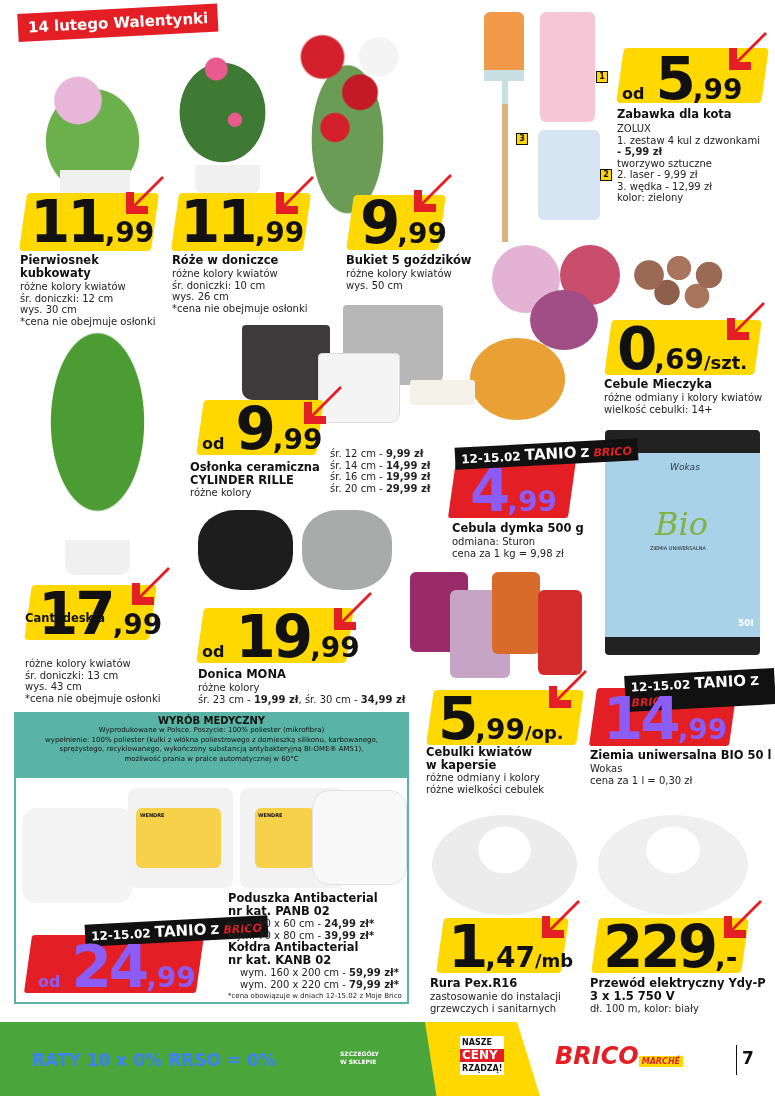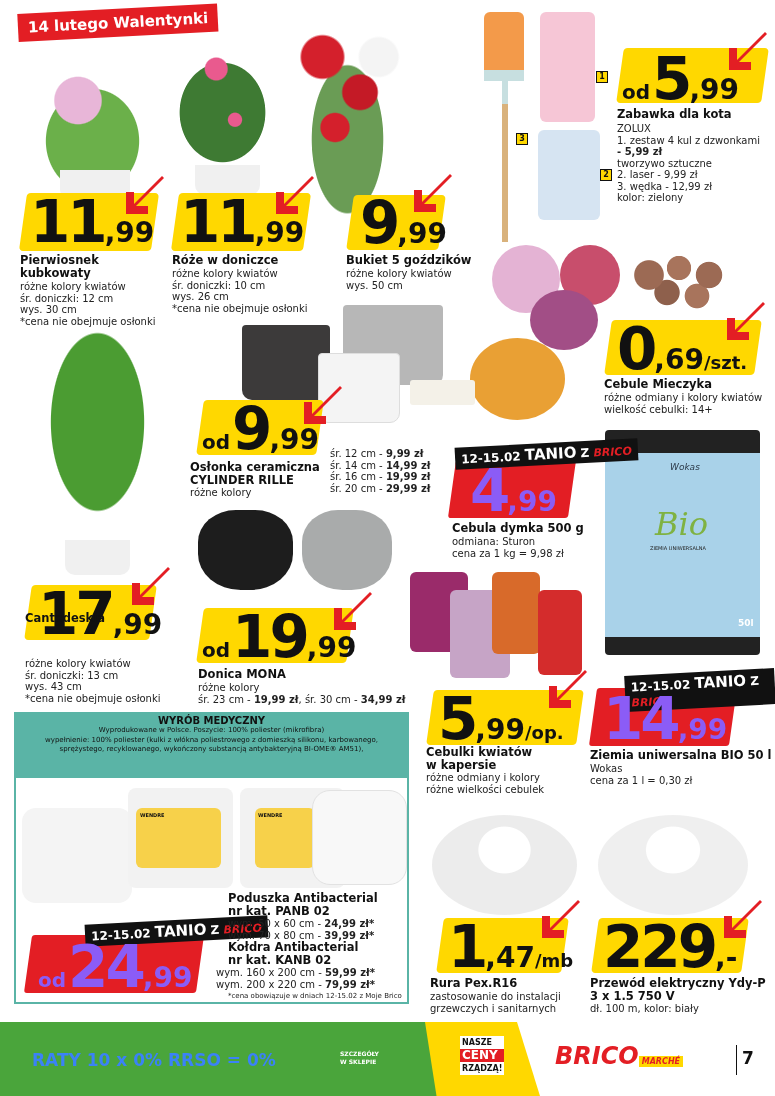--- a/index.html
+++ b/index.html
@@ -3,21 +3,21 @@
 <meta charset="utf-8">
 <style>
 *{box-sizing:border-box;margin:0;padding:0}
 body{width:775px;height:1096px;background:#fff;font-family:"DejaVu Sans",sans-serif;position:relative;overflow:hidden;color:#111}
 .abs{position:absolute}
 .banner{left:18px;top:14px;background:#e31e24;color:#fff;font-weight:bold;font-size:15px;padding:5px 10px;transform:rotate(-3deg);transform-origin:left;}
 .pricebox{position:absolute;background:#ffd800;transform:skewX(-8deg);border-radius:4px}
 .price{position:absolute;font-family:"DejaVu Sans",sans-serif;font-weight:bold;color:#111;white-space:nowrap;line-height:1}
 .price .big{font-size:58px;letter-spacing:-3px}
 .price .small{font-size:28px}
-.price .od{font-size:20px;margin-right:2px}
+.price .od{font-size:16px;margin-right:11px}
 .price .unit{font-size:18px}
 .redbox{position:absolute;background:#e31e24;transform:skewX(-8deg);border-radius:3px}
 .price.white{color:#8b5cf6}
 .arrow{position:absolute;width:46px;height:46px}
 .title{position:absolute;font-weight:bold;font-size:11.5px;line-height:13px;color:#111}
 .desc{position:absolute;font-size:10px;line-height:11.5px;color:#222}
 .desc b{font-weight:bold}
 .img{position:absolute;border-radius:6px}
 .tanio{position:absolute;background:#111;color:#fff;font-weight:bold;font-size:12px;padding:2px 6px;transform:rotate(-3deg)}
 .tanio .t2{font-size:15px}
@@ -234,20 +234,21 @@
     <div>Wokas</div>
     <div>cena za 1 l = 0,30 zł</div>
   </div>
 
 <div class="medbox"></div>
 <div class="medhead">
   <div class="h">WYRÓB MEDYCZNY</div>
   <div class="p">Wyprodukowane w Polsce. Poszycie: 100% poliester (mikrofibra)</div>
   <div class="p">wypełnienie: 100% poliester (kulki z włókna poliestrowego z domieszką silikonu, karbowanego,</div>
   <div class="p">sprężystego, recyklowanego, wykończony substancją antybakteryjną BI-OME® AM51),</div>
+  <div class="p">możliwość prania w pralce automatycznej w 60°C</div>
 </div>
 <div class="img" style="left:22px;top:808px;width:110px;height:95px;background:#f4f4f4;border-radius:14px"></div>
 <div class="img" style="left:128px;top:788px;width:105px;height:100px;background:#f2f2f2;border-radius:8px"></div>
 <div class="img" style="left:136px;top:808px;width:85px;height:60px;background:#f7d14a"></div>
 <div class="abs" style="left:140px;top:812px;font-size:5px;font-weight:bold">WENDRE</div>
 <div class="img" style="left:240px;top:788px;width:105px;height:100px;background:#f2f2f2;border-radius:8px"></div>
 <div class="img" style="left:255px;top:808px;width:60px;height:60px;background:#f7d14a"></div>
 <div class="abs" style="left:258px;top:812px;font-size:5px;font-weight:bold">WENDRE</div>
 <div class="img" style="left:312px;top:790px;width:95px;height:95px;background:#f8f8f8;border:1px solid #e2e2e2;border-radius:18px"></div>
 
@@ -259,21 +260,21 @@
     <div>nr kat. PANB 02</div>
   </div>
 <div class="desc" style="left:228px;top:918px">
     <div><span>wym. 50 x 60 cm - </span><b>24,99 zł*</b></div>
     <div><span>wym. 70 x 80 cm - </span><b>39,99 zł*</b></div>
   </div>
 <div class="title" style="left:228px;top:941px">
     <div>Kołdra Antibacterial</div>
     <div>nr kat. KANB 02</div>
   </div>
-<div class="desc" style="left:216px;top:967px">
+<div class="desc" style="left:240px;top:967px">
     <div><span>wym. 160 x 200 cm - </span><b>59,99 zł*</b></div>
     <div><span>wym. 200 x 220 cm - </span><b>79,99 zł*</b></div>
   </div>
 <div class="desc" style="left:228px;top:991px;font-size:7px">*cena obowiązuje w dniach 12-15.02 z Moje Brico</div>
 
 <div class="pricebox" style="left:440px;top:918px;width:125px;height:55px"></div>
 <div class="price" style="left:448px;top:918px"><span class="big">1</span><span class="small">,47</span><span class="unit">/mb</span></div>
 <svg class="arrow" style="left:538px;top:896px" viewBox="0 0 46 46">
     <path d="M40 4 L12 32 L12 20 L4 20 L4 42 L26 42 L26 34 L14 34 L42 6 Z" fill="#e31e24"></path>
   </svg>

